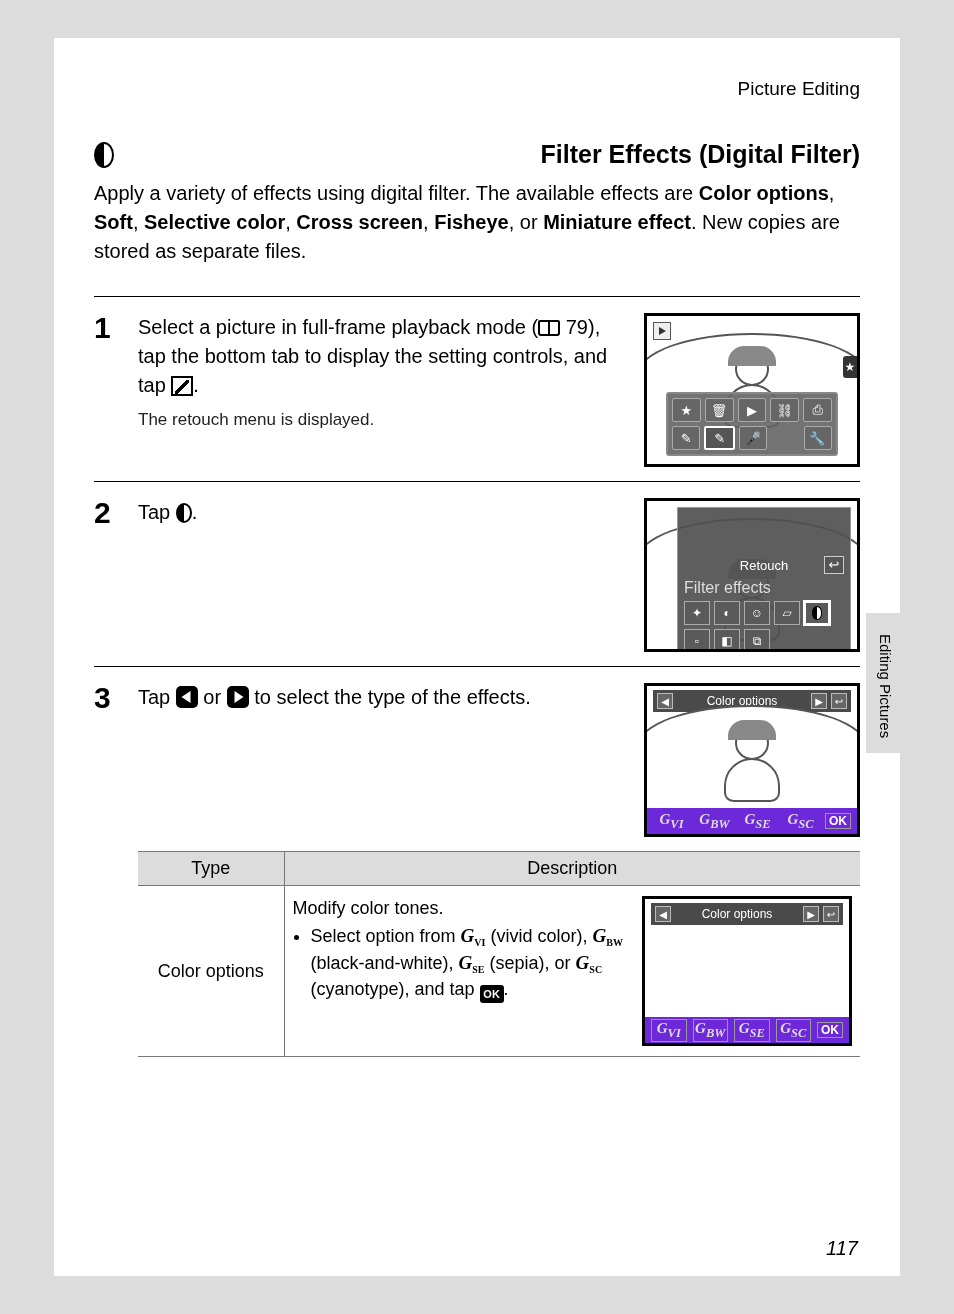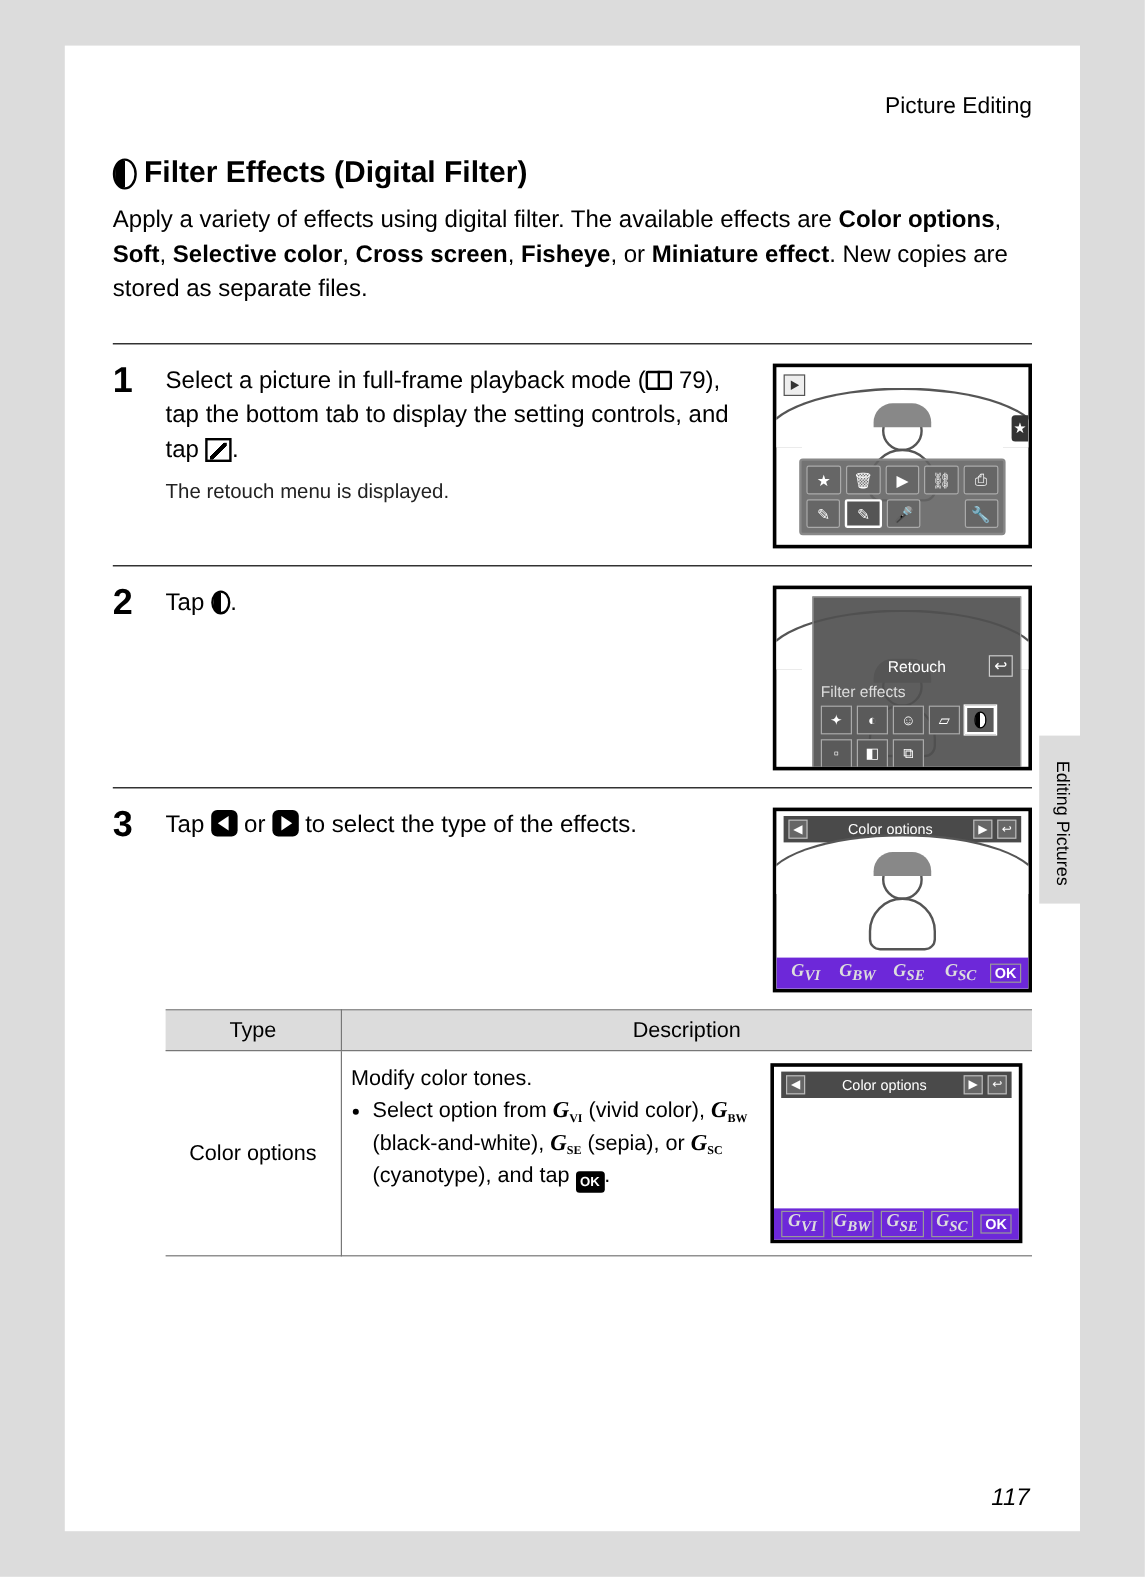--- a/index.html
+++ b/index.html
@@ -17,29 +17,30 @@
     left: 54px;
     top: 38px;
     width: 846px;
     height: 1238px;
     background: #fff;
     padding: 40px 40px 0 40px;
   }
   .header-right {
     text-align: right;
     font-size: 19px;
-    margin-bottom: 30px;
+    margin-bottom: 40px;
   }
   .section-title {
     font-size: 25px;
     font-weight: bold;
     margin-bottom: 10px;
     display: flex;
     align-items: center;
     gap: 6px;
+    justify-content: space-between;
   }
   .filter-icon {
     display: inline-block;
     width: 20px; height: 26px;
     border: 2px solid #000;
     border-radius: 10px / 13px;
     position: relative;
     background: linear-gradient(90deg, #000 50%, #fff 50%);
   }
   .intro {
@@ -228,21 +229,21 @@
     margin-top:44px;
   }
   .sc2-back {
     position:absolute; right:0; top:0; width:20px;height:18px;
     border:1px solid #ccc; background:#555;
   }
   .sc2-back::after{
     content:"↩"; color:#fff; font-size:13px; position:absolute; inset:0;
     text-align:center; line-height:16px;
   }
-  .sc2-sub { color:#ddd; font-size:13px; padding:2px 0 4px; }
+  .sc2-sub { color:#ddd; font-size:16px; padding:2px 0 4px; }
   .sc2-grid { display:flex; gap:4px; flex-wrap:wrap; }
   .sc2-cell {
     width:26px;height:24px;border:1px solid #aaa;background:#5a5a5a;
     display:flex;align-items:center;justify-content:center;color:#fff;font-size:12px;
   }
   .sc2-cell.sel { border:2px solid #fff; box-shadow: 0 0 0 1px #fff; }
 
   
   .sc3-top {
     position:absolute; top:4px; left:6px; right:6px; height:22px;

